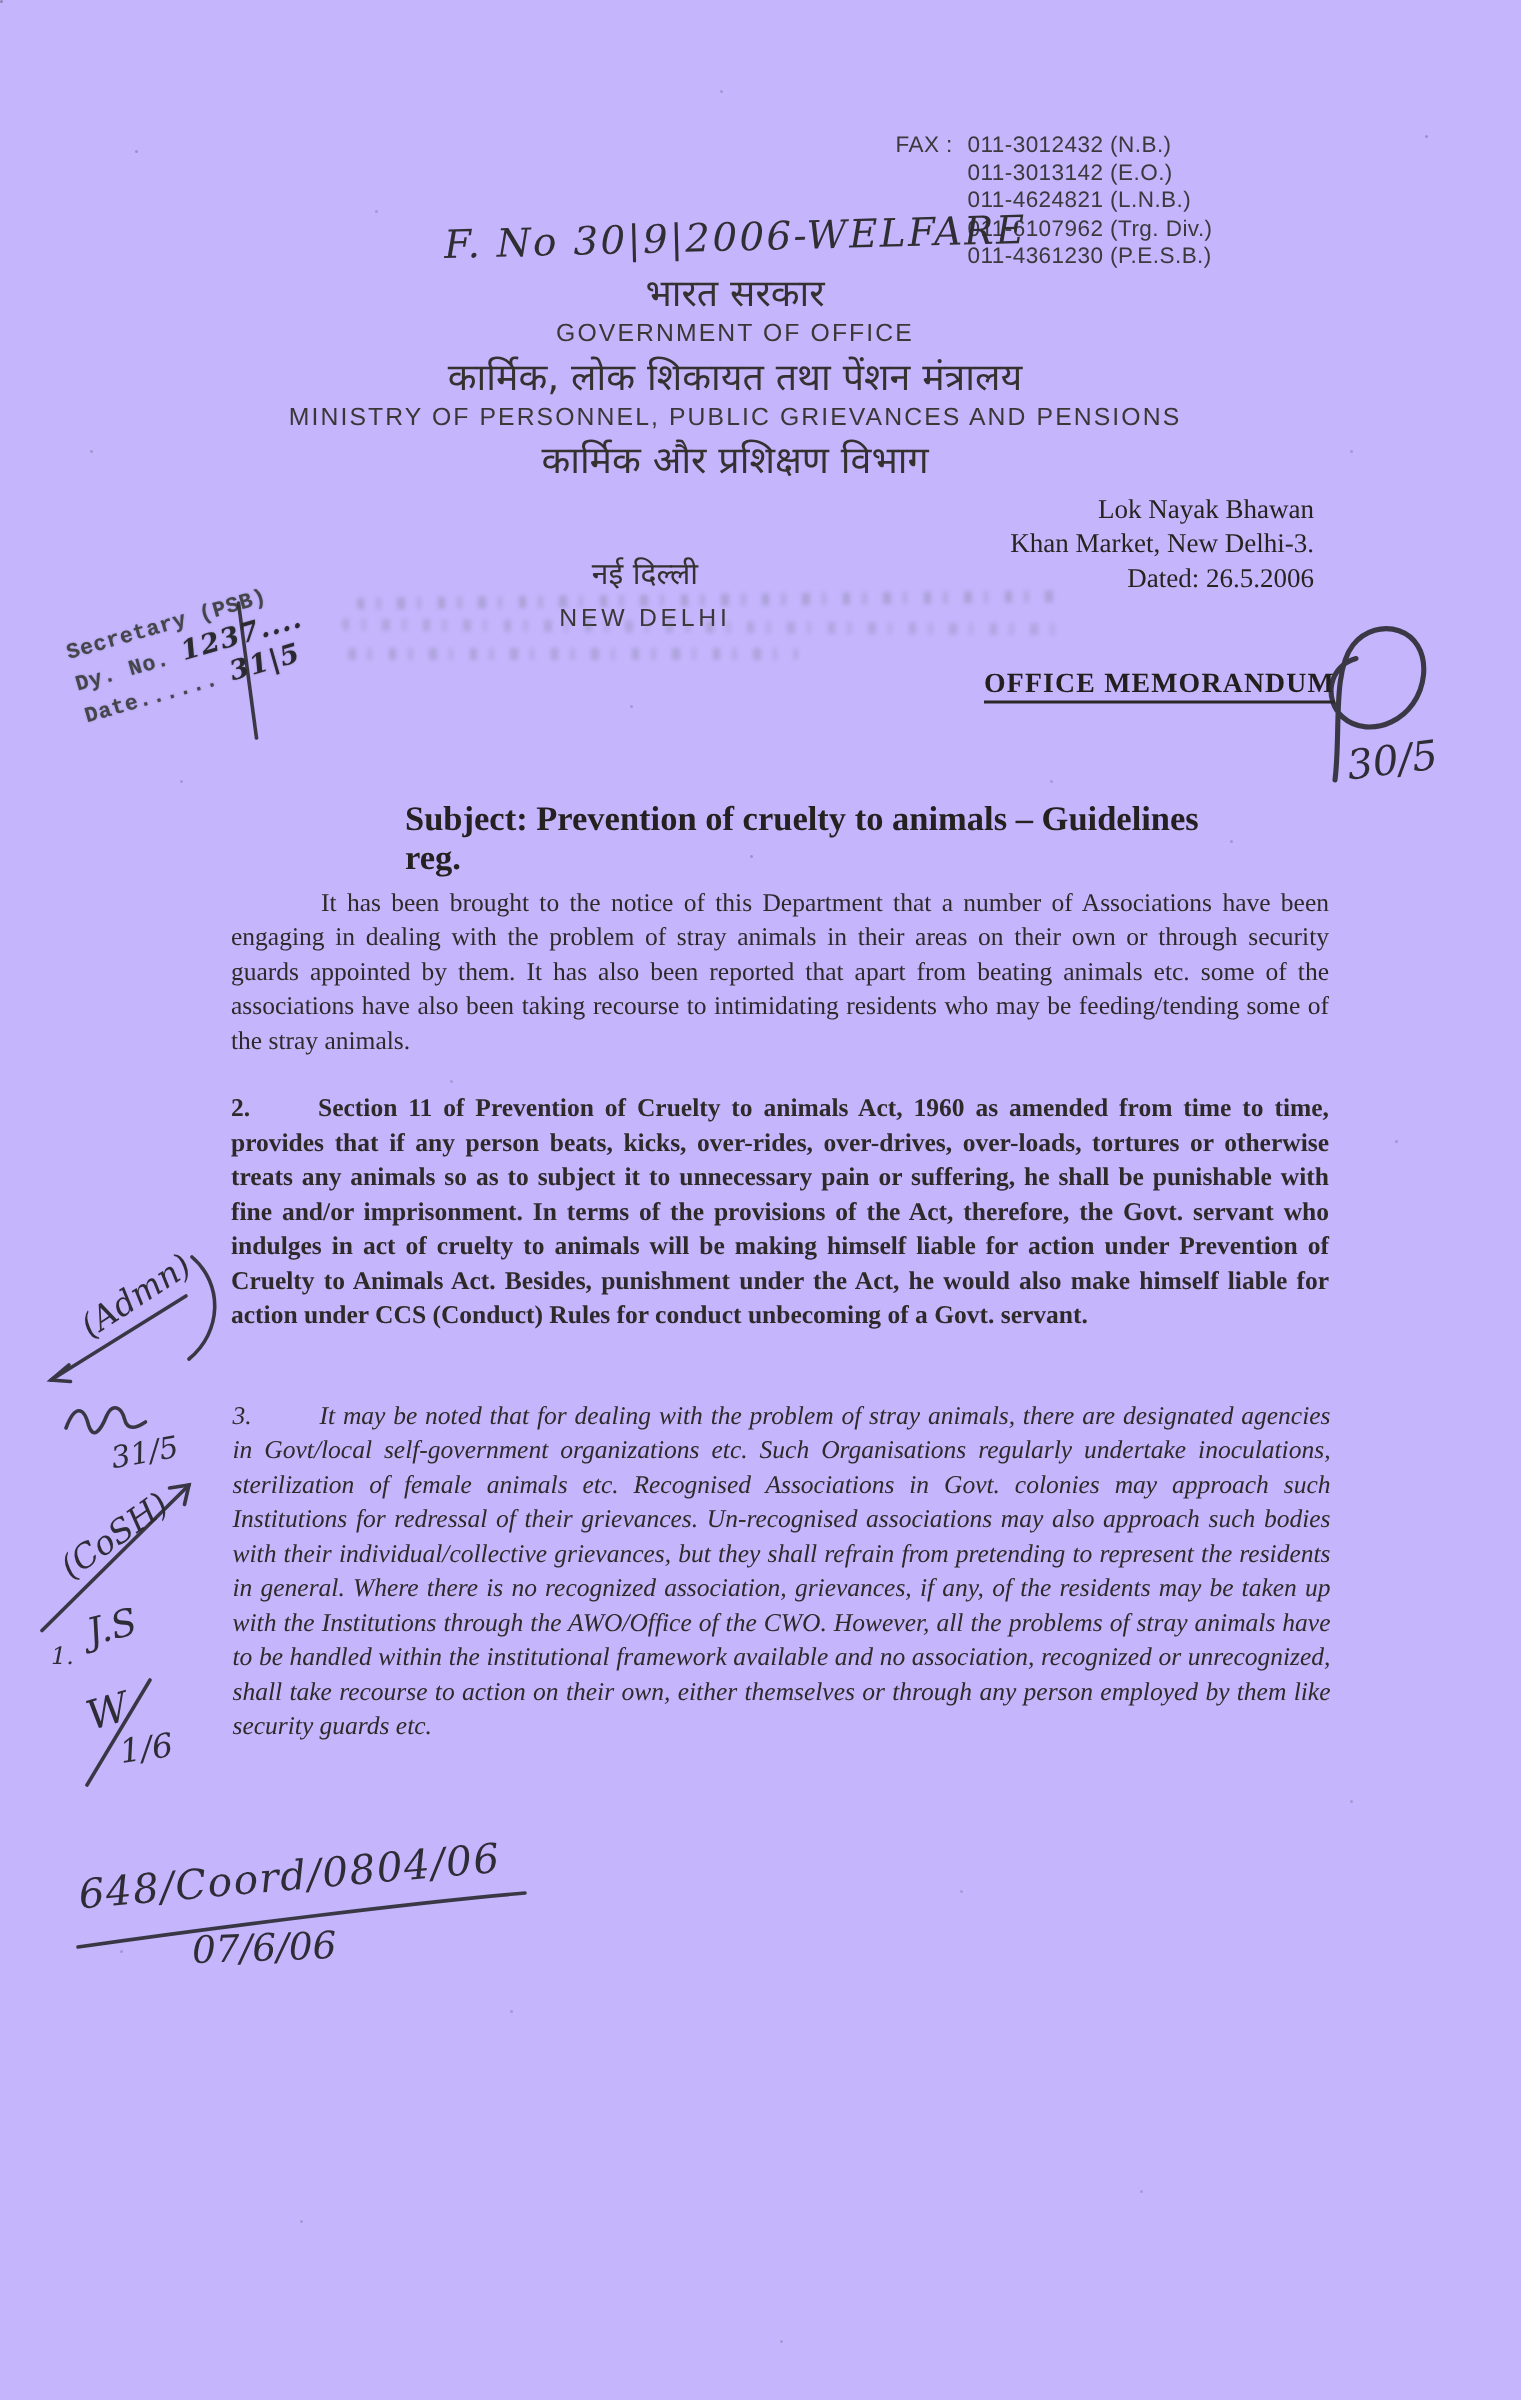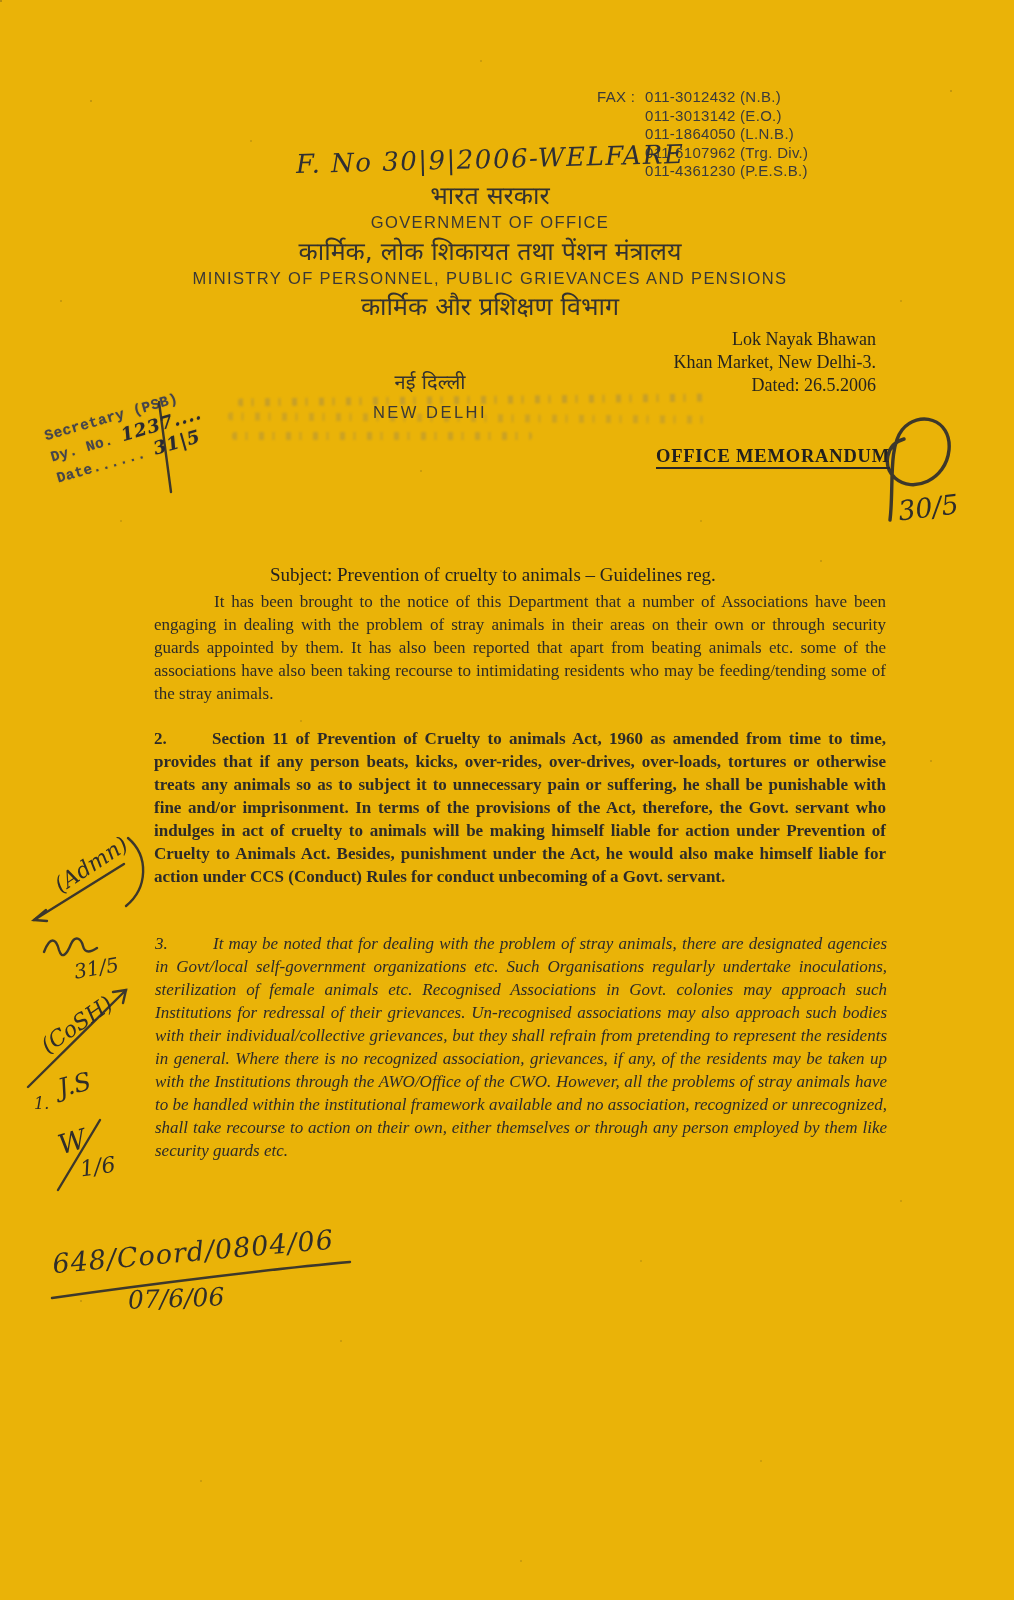--- a/index.html
+++ b/index.html
@@ -1,18 +1,18 @@
 <!DOCTYPE html>
 <html><head>
 <meta charset="utf-8">
 <style>
   html,body{margin:0;padding:0;background:#f4f3f0;}
   .page{
     position:relative;width:1014px;height:1600px;margin:0 auto;
-    background:#eab308;
+    background:#c4b5fd;
     overflow:hidden;
     font-family:"Liberation Serif", serif;
     color:#2c2a28;
   }
   
   .speckles{position:absolute;top:0;left:0;width:2px;height:2px;border-radius:50%;
     background:rgba(40,40,40,.35);
     box-shadow: 90px 100px rgba(40,40,40,.25), 250px 140px rgba(40,40,40,.2),
       60px 300px rgba(40,40,40,.22), 120px 520px rgba(40,40,40,.2),
       950px 90px rgba(40,40,40,.25), 900px 300px rgba(40,40,40,.2),
@@ -43,22 +43,22 @@
     font-family:"Liberation Mono",monospace;font-size:14.5px;font-weight:700;
     line-height:20px;color:#45454c;letter-spacing:.5px;white-space:nowrap;
     text-shadow:0 0 1px rgba(70,70,80,.5);}
   .stamp .hand{font-family:"DejaVu Serif",serif;font-style:italic;font-weight:700;
     font-size:18px;color:#2a2a30;letter-spacing:1px;}
   .bleed{position:absolute;filter:blur(1.3px);opacity:.5;border-radius:3px;height:8px;
     background:repeating-linear-gradient(90deg, rgba(110,110,118,.55) 0 5px, transparent 5px 13px, rgba(110,110,118,.4) 13px 16px, transparent 16px 27px);}
   .om{position:absolute;left:130px;top:446px;width:760px;text-align:right;}
   .om span{font-size:18.5px;font-weight:700;letter-spacing:.8px;color:#22201e;
     border-bottom:2.5px solid #2a2826;padding-bottom:1px;}
-  .subject{position:absolute;left:270px;top:564px;width:560px;font-size:19px;
-    font-weight:400;color:#242220;}
+  .subject{position:absolute;left:270px;top:533px;width:560px;font-size:23px;
+    font-weight:700;color:#242220;}
   .bodytext{position:absolute;left:154px;width:732px;font-size:17px;line-height:23px;
     text-align:justify;color:#2d2b29;}
   .p1{top:590px;}
   .p1 .ptext{display:block;text-indent:60px;}
   .p2{top:727px;font-weight:bold;}
   .p3{top:931px;}
   .para-num{display:inline-block;width:58px;text-indent:0;}
   .hand-note{position:absolute;font-family:"DejaVu Serif",serif;font-style:italic;
     color:#26262c;white-space:nowrap;opacity:.95;}
   .strokes{position:absolute;left:0;top:0;pointer-events:none;}
@@ -66,21 +66,21 @@
 </head>
 <body>
 
 <div class="page">
   <div class="speckles"></div>
 
   <div class="fax">
     <span class="fax-label">FAX :</span>
     <div>011-3012432 (N.B.)</div>
     <div>011-3013142 (E.O.)</div>
-    <div>011-1864050 (L.N.B.)</div>
+    <div>011-4624821 (L.N.B.)</div>
     <div>011-6107962 (Trg. Div.)</div>
     <div>011-4361230 (P.E.S.B.)</div>
   </div>
 
   <div class="file-no">F. No 30|9|2006-WELFARE</div>
 
   <div class="letterhead">
     <div class="lh-hi">भारत सरकार</div>
     <div class="lh-en">GOVERNMENT OF OFFICE</div>
     <div class="lh-hi">कार्मिक, लोक शिकायत तथा पेंशन मंत्रालय</div>

